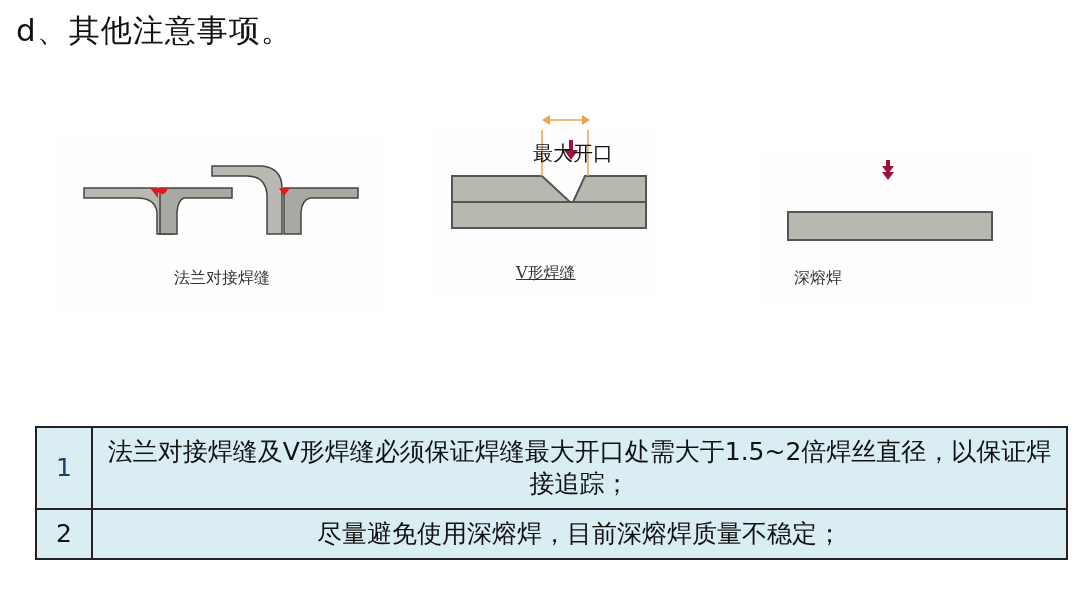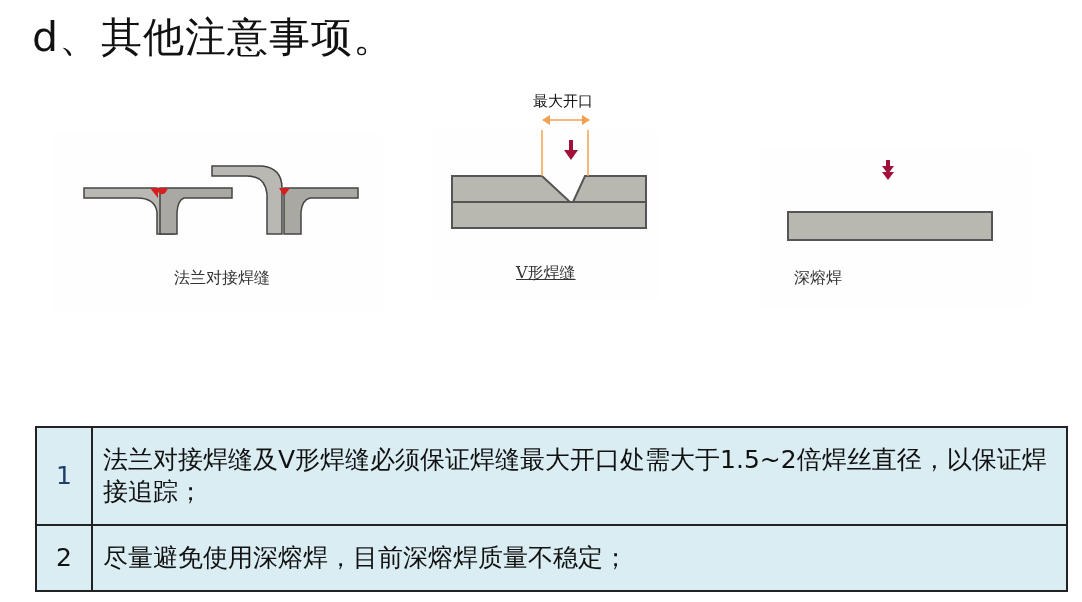--- a/index.html
+++ b/index.html
@@ -1,35 +1,35 @@
 <!DOCTYPE html>
 <html><head>
   <meta charset="utf-8">
   <style>
     html, body { margin: 0; padding: 0; }
     body {
       width: 1082px; height: 602px; background: #ffffff; position: relative; overflow: hidden;
       font-family: "DejaVu Sans", "Liberation Sans", sans-serif;
     }
     .title {
-      position: absolute; left: 32px; top: 10px; font-size: 41px; color: #111; letter-spacing: 1px;
+      position: absolute; left: 16px; top: 10px; font-size: 31px; color: #111; letter-spacing: 1px;
     }
     .fig { position: absolute; background: #fefefe; }
     .fig-label {
       position: absolute; font-family: "DejaVu Serif", "Liberation Serif", serif; font-size: 16px; color: #333;
     }
     .dim-label {
-      position: absolute; font-family: "DejaVu Serif", "Liberation Serif", serif; font-size: 15px; color: #111;
+      position: absolute; font-family: "DejaVu Serif", "Liberation Serif", serif; font-size: 20px; color: #111; margin-top: 48px;
     }
     table.notes {
       position: absolute; left: 35px; top: 426px; width: 1033px;
       border-collapse: collapse; background: #daedf3;
     }
     table.notes td {
-      border: 2px solid #222; font-size: 25px; color: #111; padding: 16px 10px; line-height: 32px;
+      border: 2px solid #222; font-size: 25px; color: #111; padding: 8px 10px; line-height: 32px; text-align: center;
     }
     table.notes td.num { width: 54px; text-align: center; padding: 0; }
     table.notes tr.r1 td.num { color: #1f3f6a; }
   </style>
 </head>
 <body>
 
 <div class="title">d、其他注意事项。</div>
 
 <div class="fig" style="left:52px;top:132px;width:330px;height:180px;">

